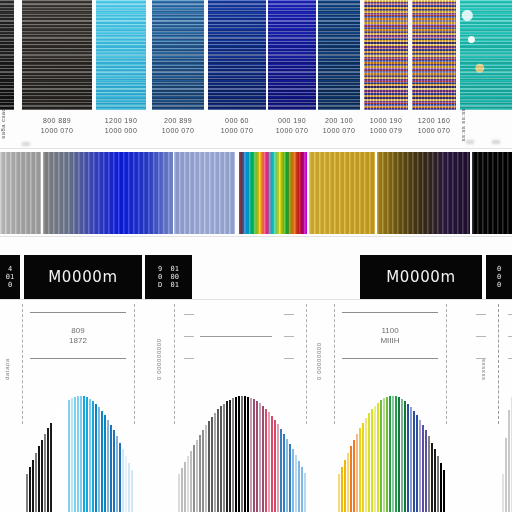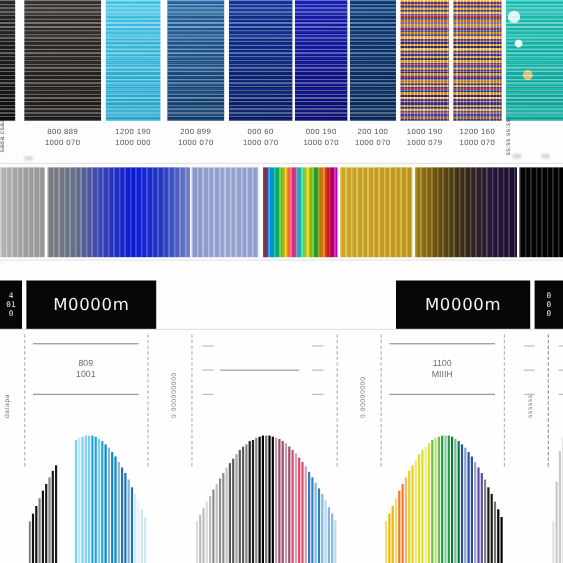--- a/index.html
+++ b/index.html
@@ -200,40 +200,45 @@
 
   <div id="row-banner">
       <div class="banner-cell" style="left: 0px; width: 20px;">
         <div class="banner-stack">4
 01
 0</div>
       </div>
       <div class="banner-cell" style="left: 24px; width: 118px;">
         <div class="banner-text">M0000m</div>
       </div>
+      <div class="banner-cell" style="left: 145px; width: 47px;">
+        <div class="banner-stack">9  01
+0  00
+D  01</div>
+      </div>
       <div class="banner-cell" style="left: 360px; width: 122px;">
         <div class="banner-text">M0000m</div>
       </div>
       <div class="banner-cell" style="left: 486px; width: 26px;">
         <div class="banner-stack">0
 0
 0</div>
       </div>
     </div>
 
   <div id="row-charts">
       <div class="panel" style="left: 0px; width: 148px;">
         <div class="vdash" style="left: 22px;"></div>
         <div class="vdash" style="left: 134px;"></div>
         <div class="vlabel" style="left: 4px; top: 10px; height: 70px;">datapa</div>
         <div class="box-ann" style="left: 30px; top: 12px; width: 96px; height: 48px;">
           <div class="hline" style="top: 0px;"></div>
           <div class="hline" style="top: 46px;"></div>
           <div class="lbl" style="top: 14px;">809</div>
-          <div class="lbl" style="top: 24px;">1001</div>
+          <div class="lbl" style="top: 24px;">1872</div>
         </div>
         <div class="bundle" style="left: 26px; width: 108px; height: 120px;">
           <div class="blob" style="left: 0px; width: 2.4px; height: 38.0933px; background: rgb(20, 20, 20); opacity: 0.55;"></div>
           <div class="blob" style="left: 3px; width: 2.4px; height: 45.1554px; background: rgb(20, 20, 20); opacity: 1;"></div>
           <div class="blob" style="left: 6px; width: 2.4px; height: 52.1134px; background: rgb(20, 20, 20); opacity: 1;"></div>
           <div class="blob" style="left: 9px; width: 2.4px; height: 58.9195px; background: rgb(20, 20, 20); opacity: 0.55;"></div>
           <div class="blob" style="left: 12px; width: 2.4px; height: 65.527px; background: rgb(20, 20, 20); opacity: 1;"></div>
           <div class="blob" style="left: 15px; width: 2.4px; height: 71.8904px; background: rgb(27, 27, 27); opacity: 1;"></div>
           <div class="blob" style="left: 18px; width: 2.4px; height: 77.9661px; background: rgb(27, 27, 27); opacity: 0.55;"></div>
           <div class="blob" style="left: 21px; width: 2.4px; height: 83.7123px; background: rgb(27, 27, 27); opacity: 1;"></div>
@@ -317,21 +322,21 @@
           <div class="blob" style="left: 105px; width: 2.4px; height: 78.4962px; background: rgb(47, 127, 196); opacity: 1;"></div>
           <div class="blob" style="left: 108px; width: 2.4px; height: 73.4137px; background: rgb(47, 127, 196); opacity: 0.55;"></div>
           <div class="blob" style="left: 111px; width: 2.4px; height: 68.1188px; background: rgb(47, 127, 196); opacity: 1;"></div>
           <div class="blob" style="left: 114px; width: 2.4px; height: 62.6376px; background: rgb(127, 184, 228); opacity: 1;"></div>
           <div class="blob" style="left: 117px; width: 2.4px; height: 56.9967px; background: rgb(127, 184, 228); opacity: 0.55;"></div>
           <div class="blob" style="left: 120px; width: 2.4px; height: 51.2237px; background: rgb(127, 184, 228); opacity: 1;"></div>
           <div class="blob" style="left: 123px; width: 2.4px; height: 45.347px; background: rgb(127, 184, 228); opacity: 1;"></div>
           <div class="blob" style="left: 126px; width: 2.4px; height: 39.3952px; background: rgb(127, 184, 228); opacity: 0.55;"></div>
         </div>
       </div>
-      <div class="panel" style="left: 324px; width: 148px;">
+      <div class="panel" style="left: 312px; width: 148px;">
         <div class="vdash" style="left: 22px;"></div>
         <div class="vdash" style="left: 134px;"></div>
         <div class="vlabel" style="left: 4px; top: 10px; height: 70px;">0 00000000</div>
         <div class="box-ann" style="left: 30px; top: 12px; width: 96px; height: 48px;">
           <div class="hline" style="top: 0px;"></div>
           <div class="hline" style="top: 46px;"></div>
           <div class="lbl" style="top: 14px;">1100</div>
           <div class="lbl" style="top: 24px;">MIIIH</div>
         </div>
         <div class="bundle" style="left: 26px; width: 108px; height: 120px;">

